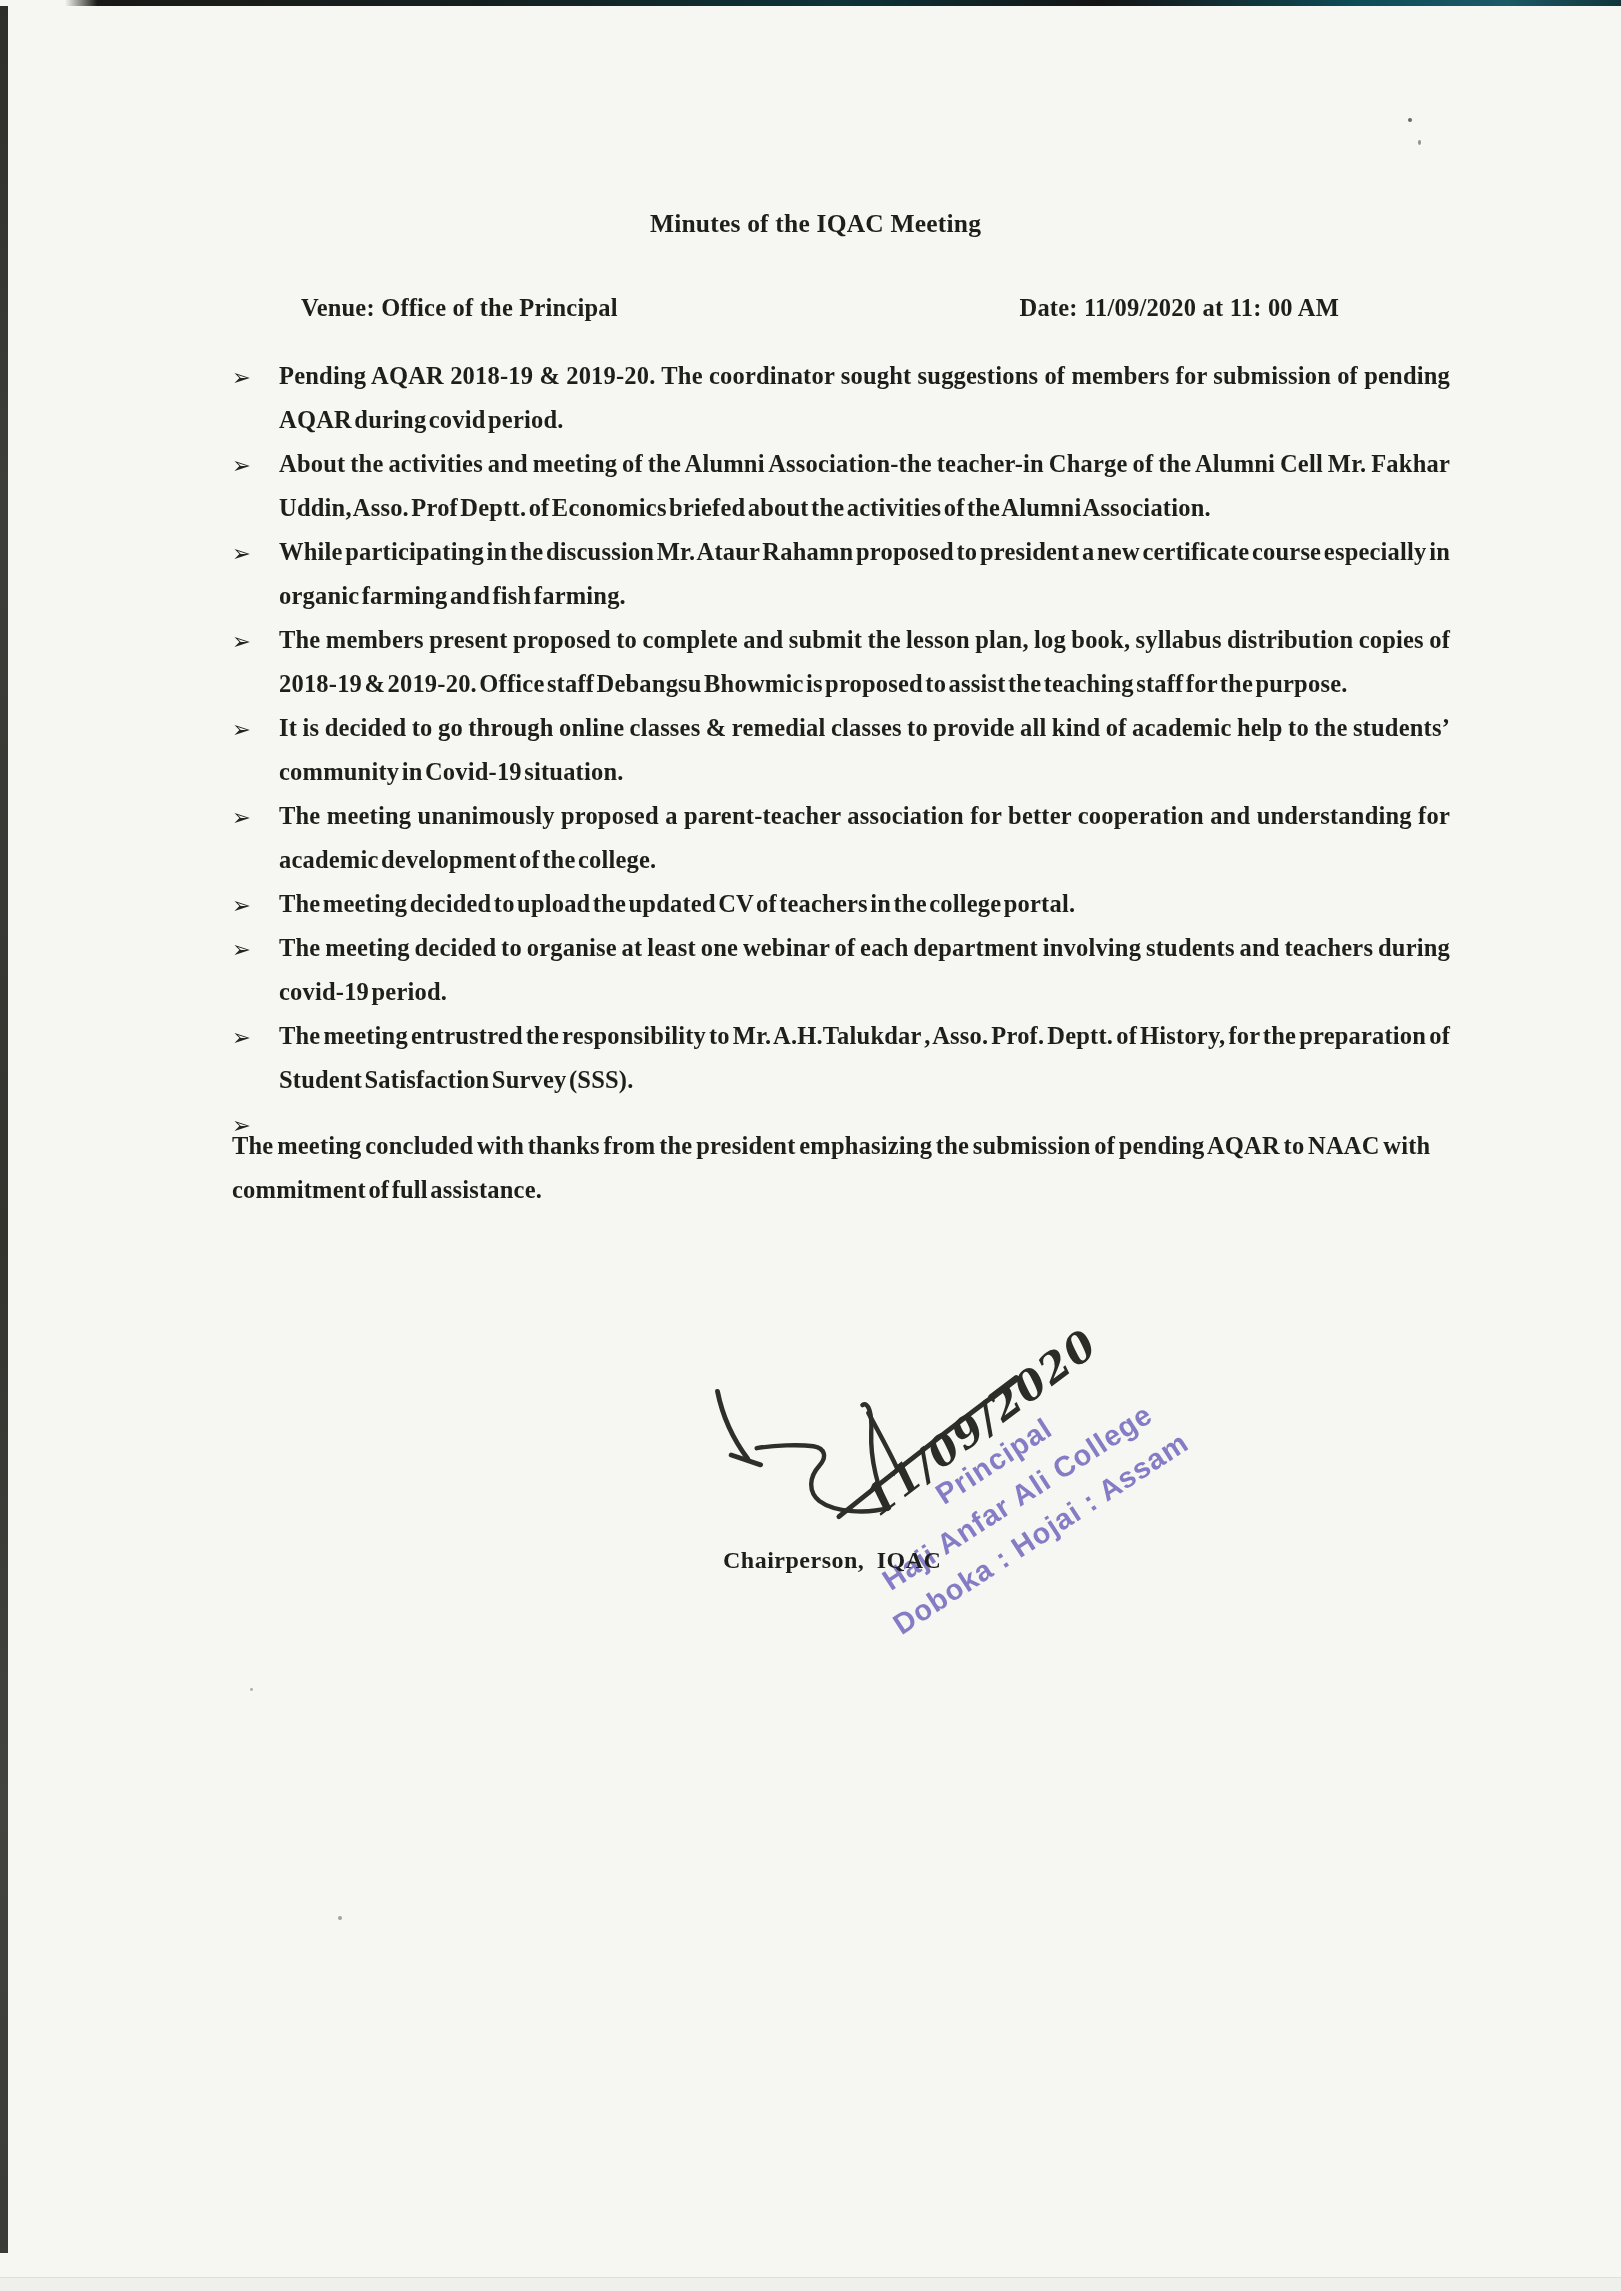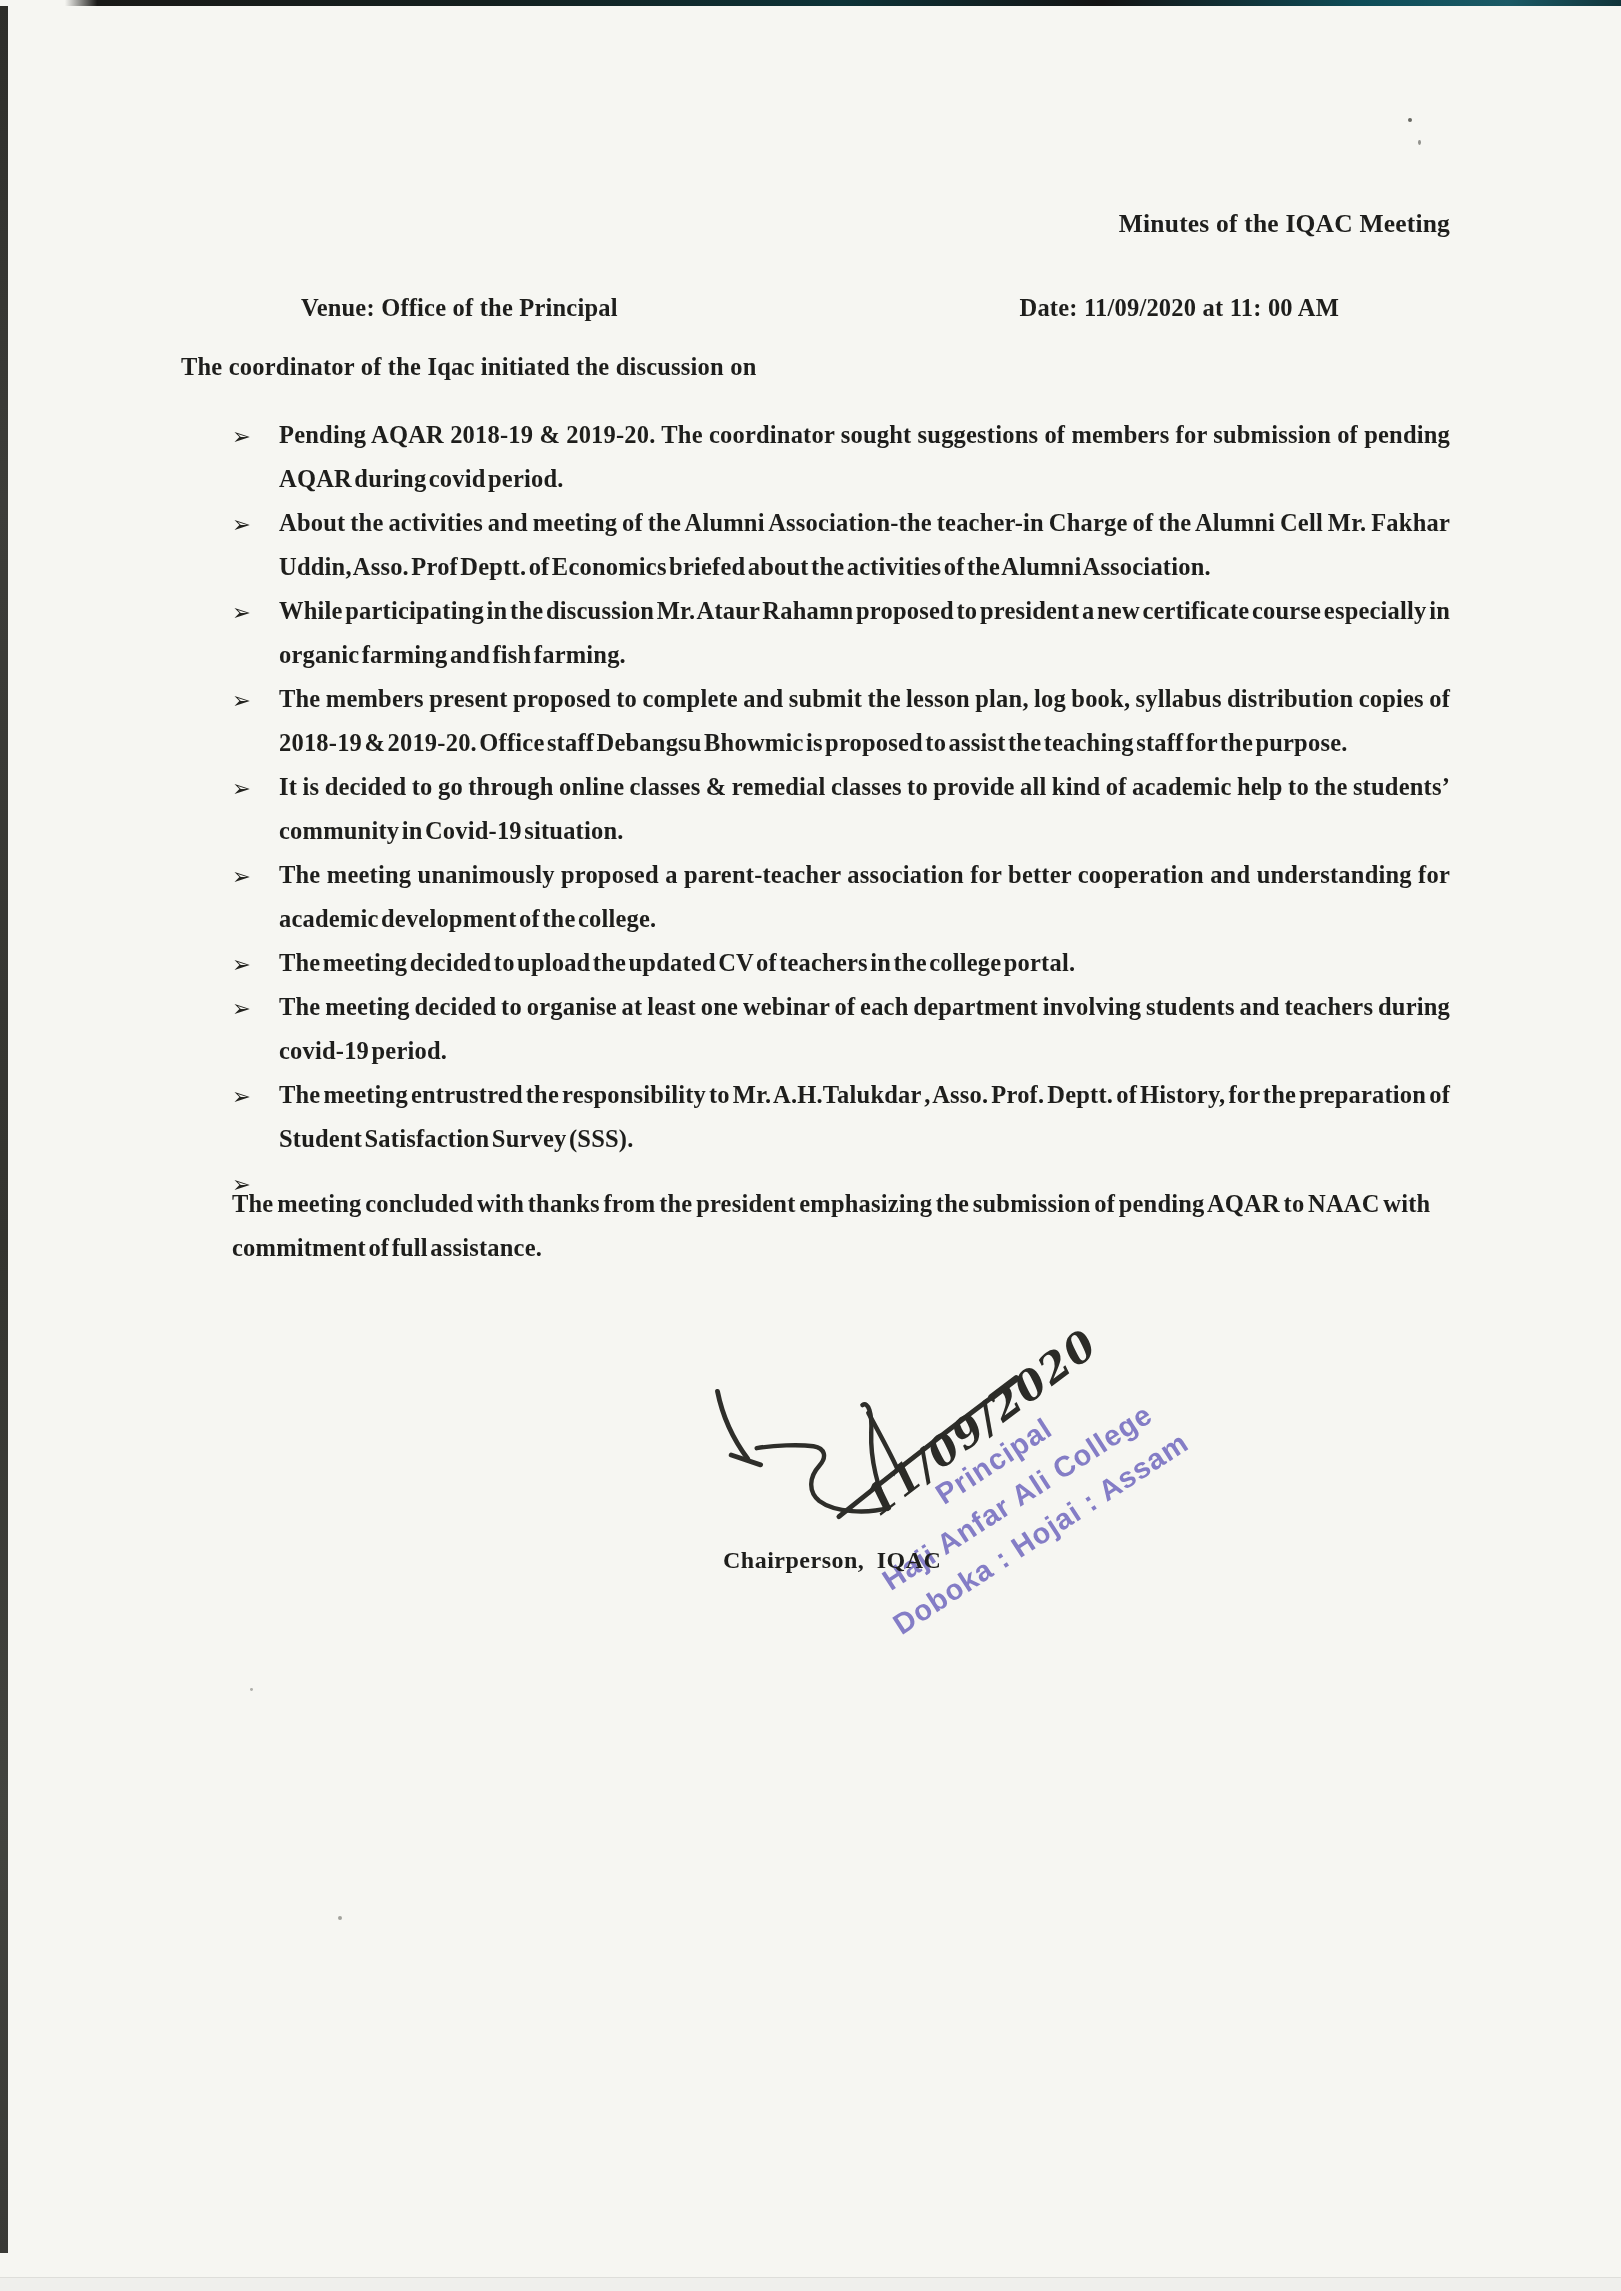--- a/index.html
+++ b/index.html
@@ -30,21 +30,21 @@
   .speck{position:absolute;border-radius:50%;background:#6a6a64;}
 
   
   .doc{
     position:absolute;left:181px;top:206px;width:1269px;
     font-size:24.5px;font-weight:bold;line-height:44px;
     letter-spacing:0.2px;
   }
   .title{
     margin:0 0 49px 0;
-    font-size:25.5px;font-weight:bold;text-align:right;line-height:35px;
+    font-size:25.5px;font-weight:bold;text-align:center;line-height:35px;
   }
   .meta-row{
     display:flex;justify-content:space-between;
     padding:0 111px 0 120px;margin-bottom:23.5px;line-height:35px;gap:20px;
   }
   .intro{margin:0 0 0 0;line-height:35px;}
   ul.bullets{
     list-style:none;margin:29px 0 0 0;padding:0;
   }
   ul.bullets li{
@@ -101,21 +101,20 @@
   <div class="speck" style="left:250px;top:1688px;width:2.9px;height:2.9px;opacity:.5;"></div>
 
   <div class="doc">
     <h1 class="title">Minutes of the IQAC Meeting</h1>
 
     <div class="meta-row">
       <div class="venue">Venue: Office of the Principal</div>
       <div class="date">Date: 11/09/2020 at 11: 00 AM</div>
     </div>
 
-    <p class="intro">The coordinator of the Iqac initiated the discussion on</p>
 
     <ul class="bullets">
       <li><span class="marker">➢</span><span>Pending AQAR 2018-19 &amp; 2019-20. The coordinator sought suggestions of members for submission of pending AQAR during covid period.</span></li>
       <li><span class="marker">➢</span><span>About the activities and meeting of the Alumni Association-the teacher-in Charge of the Alumni Cell Mr. Fakhar Uddin, Asso. Prof Deptt. of Economics briefed about the activities of the Alumni Association.</span></li>
       <li><span class="marker">➢</span><span>While participating in the discussion Mr. Ataur Rahamn proposed to president a new certificate course especially in organic farming and fish farming.</span></li>
       <li><span class="marker">➢</span><span>The members present proposed to complete and submit the lesson plan, log book, syllabus distribution copies of 2018-19 &amp; 2019-20. Office staff Debangsu Bhowmic is proposed to assist the teaching staff for the purpose.</span></li>
       <li><span class="marker">➢</span><span>It is decided to go through online classes &amp; remedial classes to provide all kind of academic help to the students’ community in Covid-19 situation.</span></li>
       <li><span class="marker">➢</span><span>The meeting unanimously proposed a parent-teacher association for better cooperation and understanding for academic development of the college.</span></li>
       <li><span class="marker">➢</span><span>The meeting decided to upload the updated CV of teachers in the college portal.</span></li>
       <li><span class="marker">➢</span><span>The meeting decided to organise at least one webinar of each department involving students and teachers during covid-19 period.</span></li>

